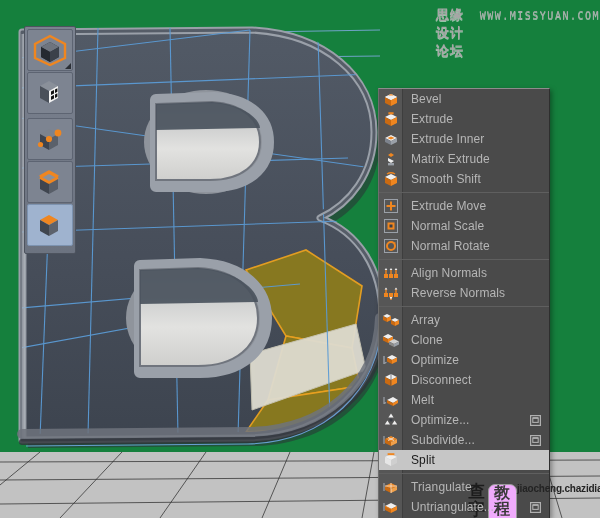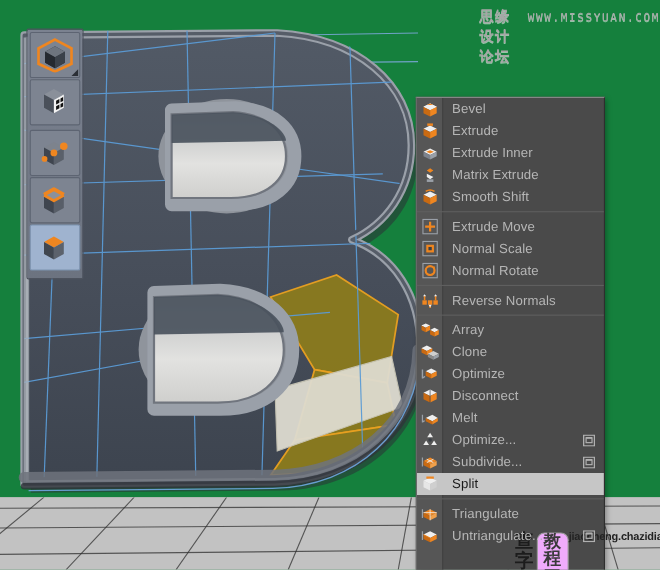--- a/index.html
+++ b/index.html
@@ -392,20 +392,43 @@
               </svg>
             </div>
             <div class="mi-lbl">Normal Rotate</div>
             <div class="mi-dlg"></div>
           </div>
           <div class="sep"></div>
           <div class="mi">
             <div class="mi-ico">
               <svg width="16" height="16" viewBox="0 0 16 16" xmlns="http://www.w3.org/2000/svg">
                 <g fill="#ef8620">
+                  <rect x="1" y="9" width="4" height="4"></rect>
+                  <rect x="6" y="9" width="4" height="4"></rect>
+                  <rect x="11" y="9" width="4" height="4"></rect>
+                </g>
+                <g stroke="#ef8620" stroke-width="1.4">
+                  <path d="M3,9 V4.5"></path>
+                  <path d="M8,9 V4.5"></path>
+                  <path d="M13,9 V4.5"></path>
+                </g>
+                <g fill="#efefef">
+                  <path d="M1.6,5 L4.4,5 L3,3 Z"></path>
+                  <path d="M6.6,5 L9.4,5 L8,3 Z"></path>
+                  <path d="M11.6,5 L14.4,5 L13,3 Z"></path>
+                </g>
+              </svg>
+            </div>
+            <div class="mi-lbl">Align Normals</div>
+            <div class="mi-dlg"></div>
+          </div>
+          <div class="mi">
+            <div class="mi-ico">
+              <svg width="16" height="16" viewBox="0 0 16 16" xmlns="http://www.w3.org/2000/svg">
+                <g fill="#ef8620">
                   <rect x="1" y="8" width="4" height="4"></rect>
                   <rect x="6" y="8" width="4" height="4"></rect>
                   <rect x="11" y="8" width="4" height="4"></rect>
                 </g>
                 <g stroke="#ef8620" stroke-width="1.4">
                   <path d="M3,8 V4"></path>
                   <path d="M8,12 V15"></path>
                   <path d="M13,8 V4"></path>
                 </g>
                 <g fill="#efefef">

